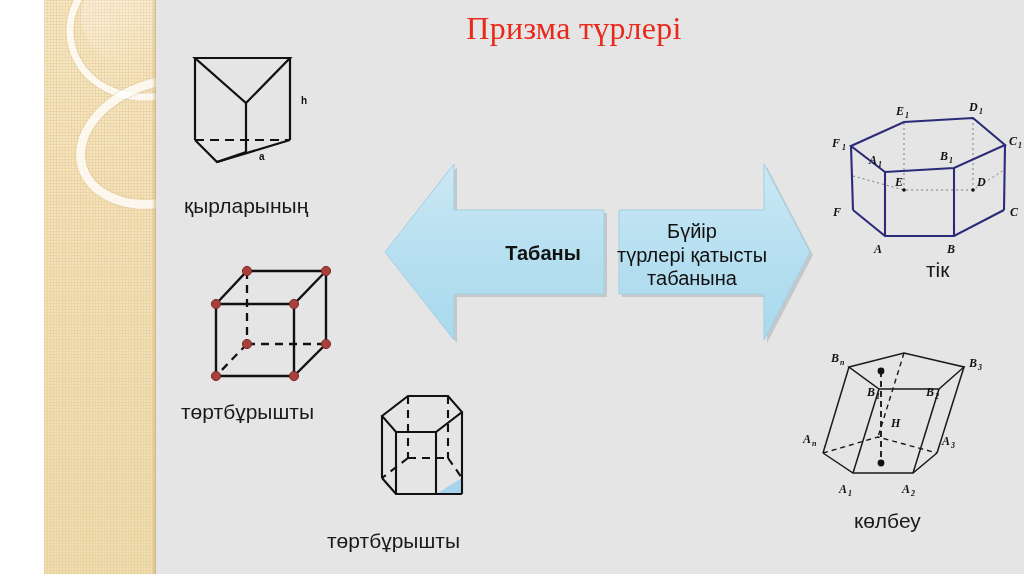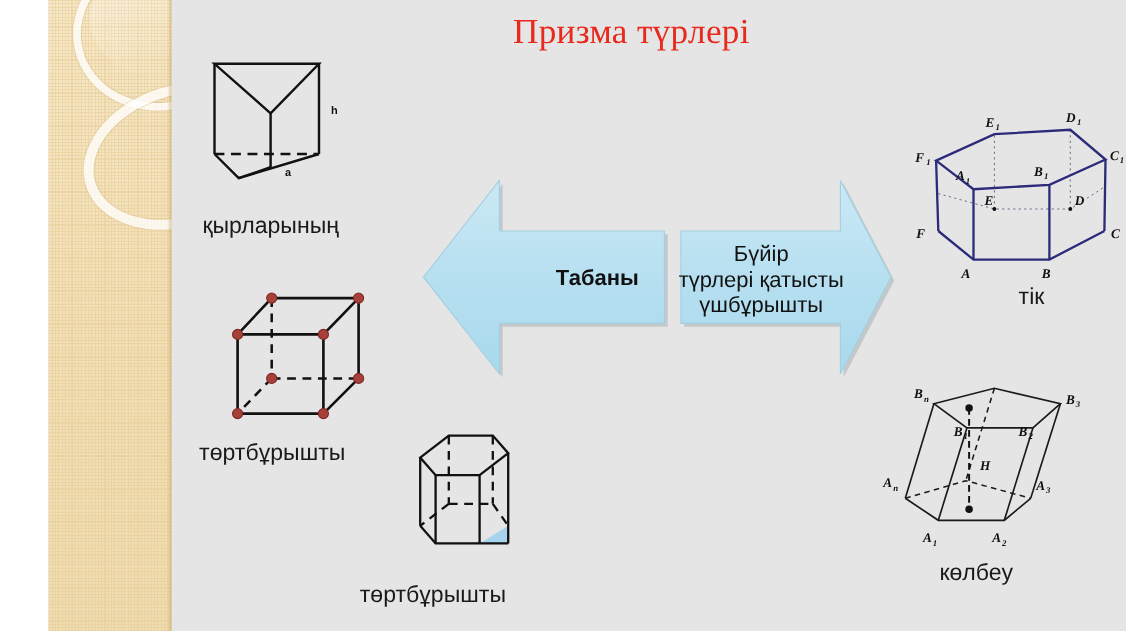--- a/index.html
+++ b/index.html
@@ -216,21 +216,21 @@
   </div>
 
   <div class="arrow-wrap" style="left:572px;top:158px;">
     <svg width="198" height="186" viewBox="0 0 198 186">
       <path d="M3,52 L148,52 L148,6 L194,94 L148,182 L148,136 L3,136 Z" fill="#9aa6ab" opacity=".45" transform="translate(3,3)"></path>
       <path d="M3,52 L148,52 L148,6 L194,94 L148,182 L148,136 L3,136 Z" fill="url(#arrGrad)" stroke="#a3cfe0" stroke-width="1"></path>
     </svg>
     <div class="arrow-text multi" style="left:0px;top:62px;width:152px;">
       <div>Бүйір</div>
       <div>түрлері қатысты</div>
-      <div>үшбұрышты</div>
+      <div>табанына</div>
     </div>
   </div>
 
   <div class="fig" style="left:790px;top:98px;">
     <svg width="200" height="165" viewBox="0 0 200 165">
 
       <g fill="none" stroke="#6b6b8a" stroke-width="0.9" stroke-dasharray="2 3">
         <path d="M19,78 L70,92 L139,92 L170,72"></path>
         <path d="M70,92 L70,24"></path>
         <path d="M139,92 L139,20"></path>

